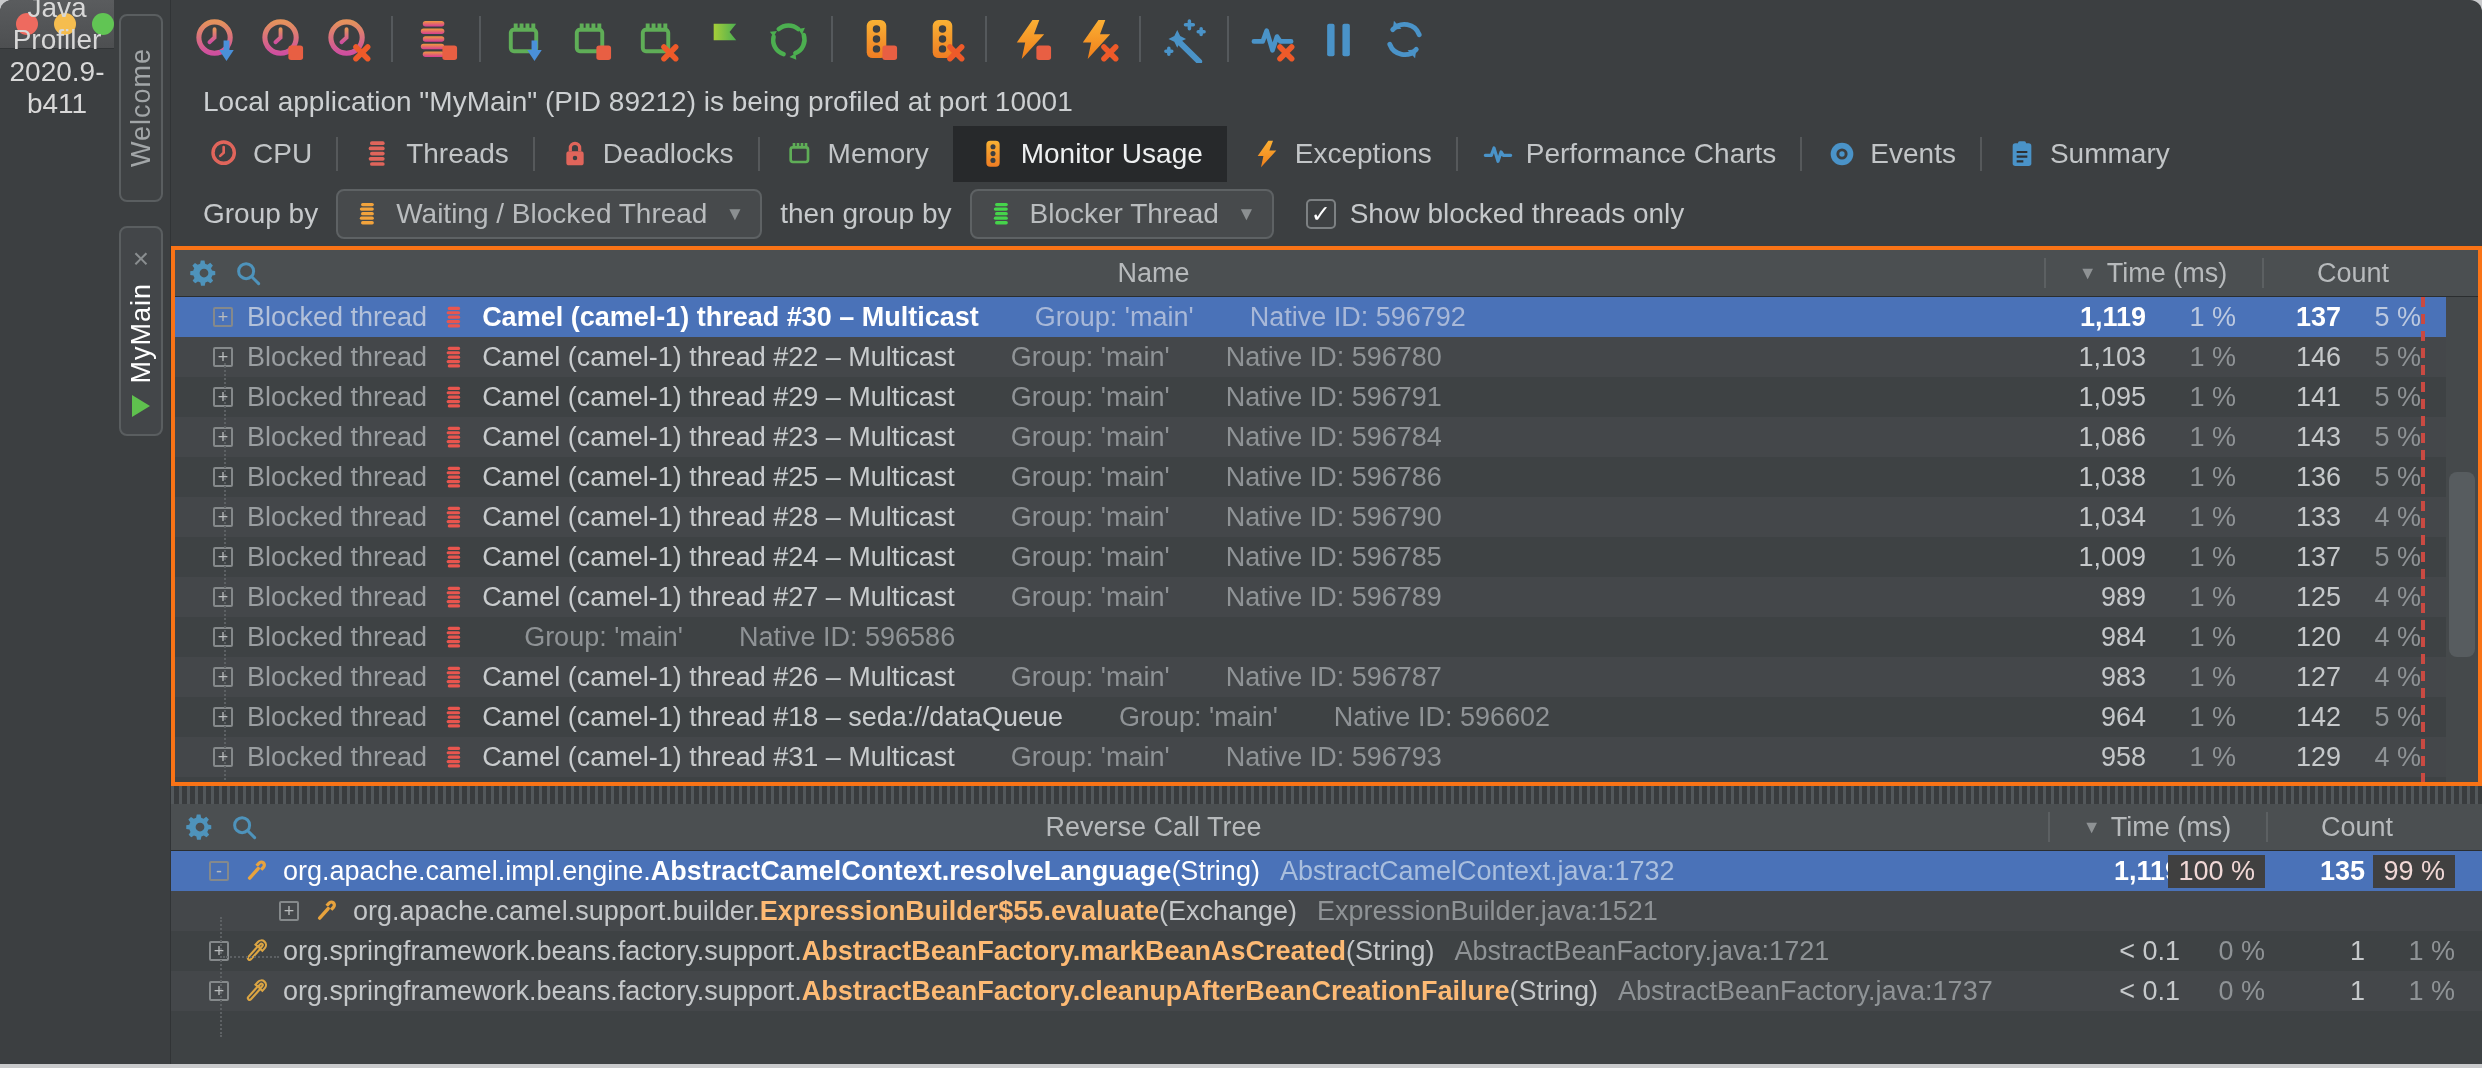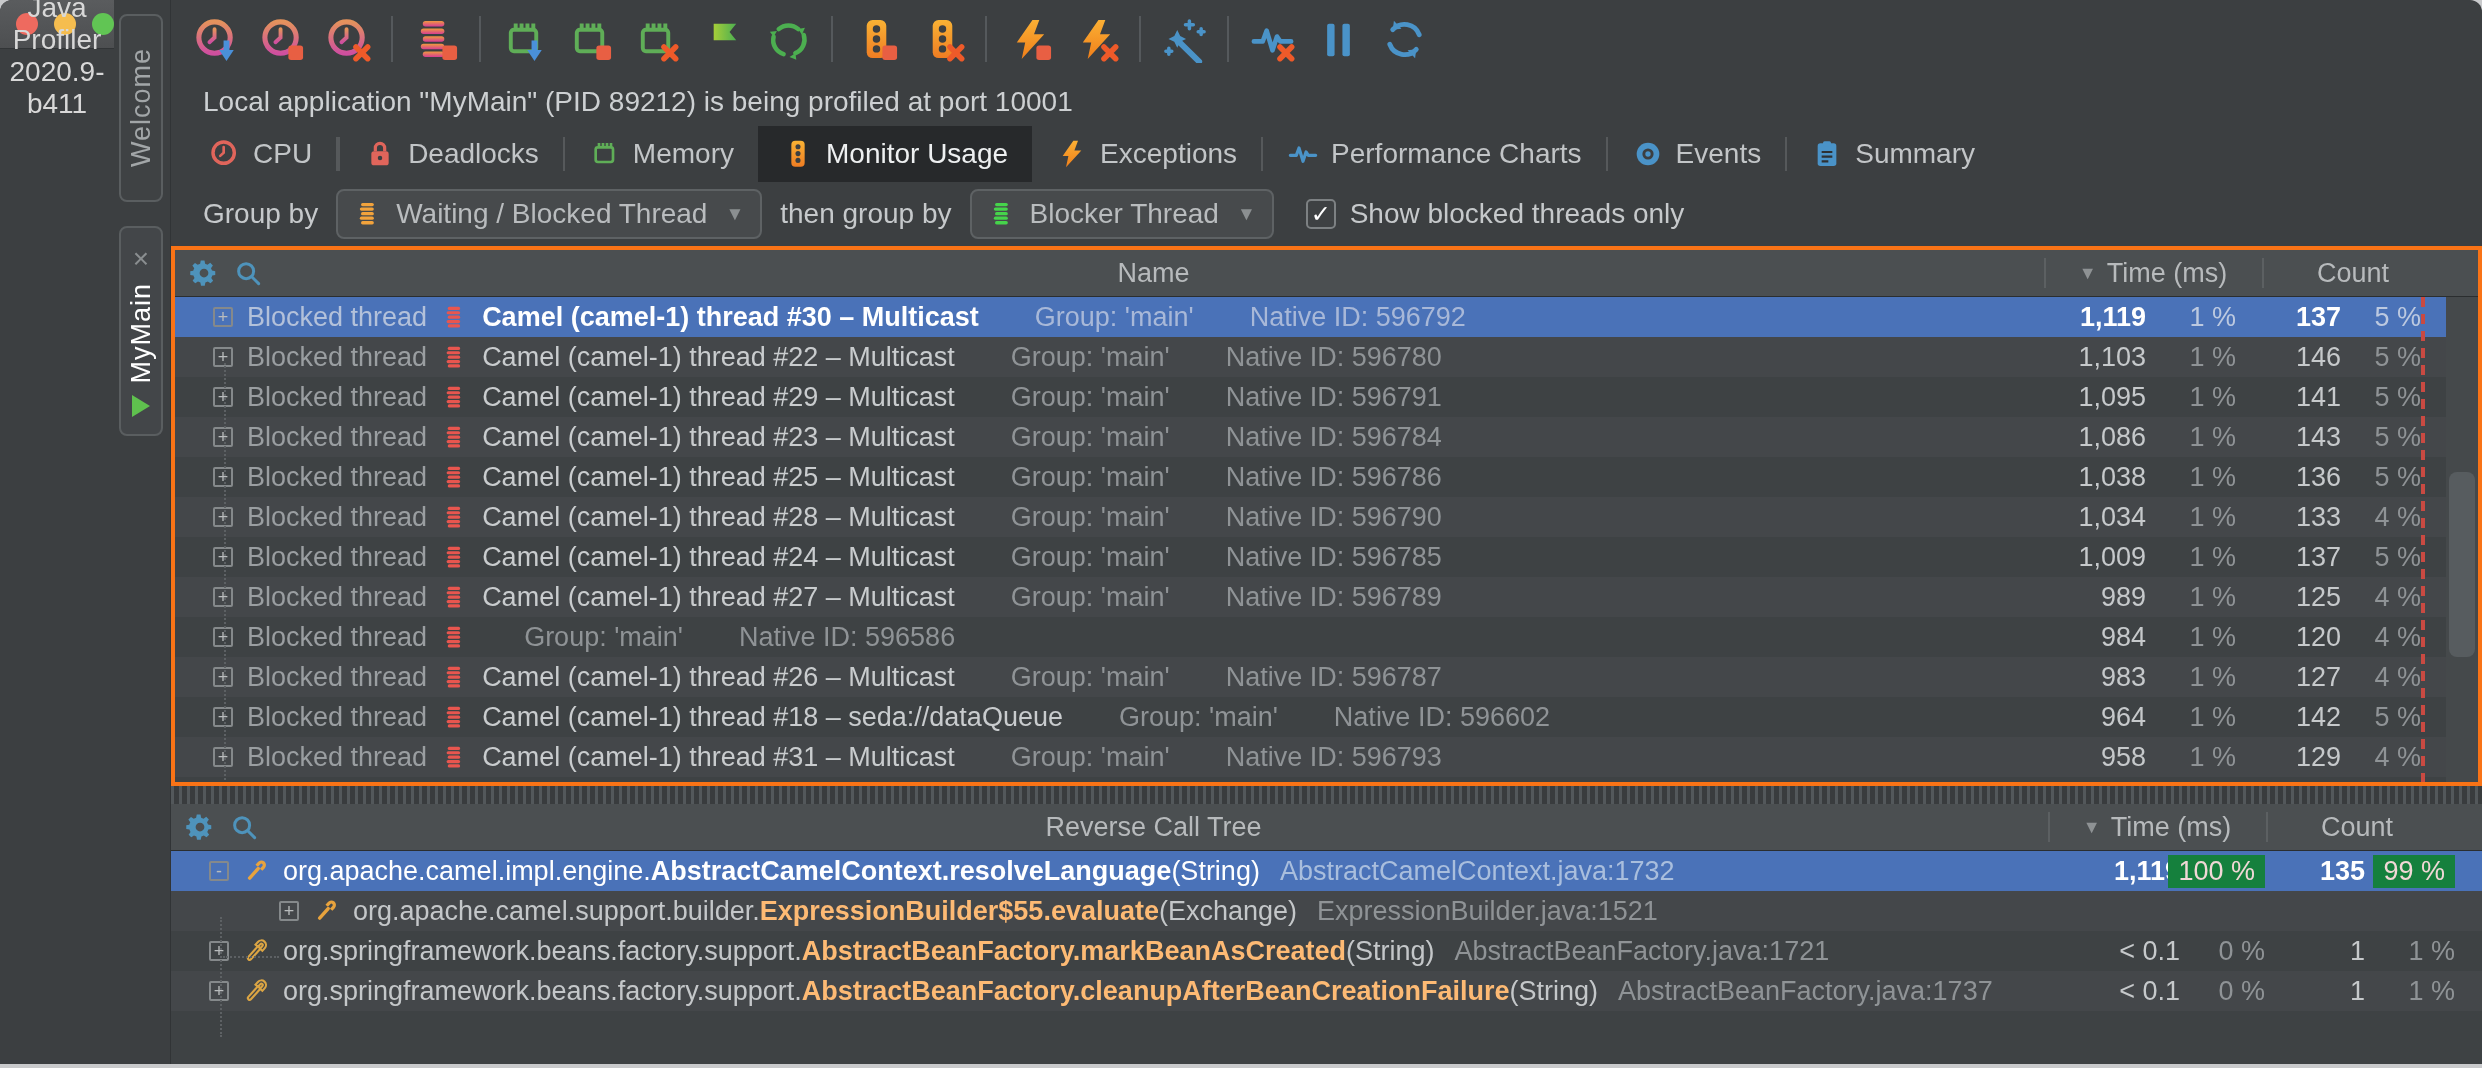--- a/index.html
+++ b/index.html
@@ -86,21 +86,21 @@
   
   .crow{padding-right:27px;}
   .crow svg.rowic{width:30px;height:30px;margin-left:12px;flex:0 0 30px;}
   .fqn{margin-left:12px;white-space:nowrap;color:#c4c7c9;}
   .fqn b{color:#fdba74;}
   .loc{margin-left:20px;color:#8f9396;white-space:nowrap;}
   .crow .cv{width:150px;}
   .crow .cp{width:85px;display:flex;justify-content:flex-end;}
   .crow .cv.cnt{width:100px;}
   .crow .cp.cp2{width:90px;}
-  .badge{background:#15803d;color:#f1d8d6;padding:1px 10px;}
+  .badge{background:#404040;color:#f1d8d6;padding:1px 10px;}
   .crow.sel{--bg:#4a72b8;}
   .crow.sel .fqn,.crow.sel .fqn b{color:#ffffff;}
   .crow.sel .loc{color:#a9bedd;text-align:center;}
   .crow.sel .cv{color:#ffffff;font-weight:bold;}
   .crow.sel .cp{color:#d9e2f0;}
   
   .redline{position:absolute;top:47px;bottom:0;right:53px;width:4px;z-index:4;
       background:repeating-linear-gradient(180deg,#c94a42 0 10px,transparent 10px 17px);}
   .vscroll{position:absolute;top:47px;bottom:0;right:0;width:32px;background:#45494b;z-index:5;}
   .vthumb{position:absolute;left:3px;right:3px;top:175px;height:185px;background:#575c5f;border-radius:8px;}
@@ -319,20 +319,32 @@
       </div>
       <div class="tabbar" id="tabbar">
           <div class="tab">
             <svg viewBox="0 0 24 24" class="">
               <circle cx="11" cy="11" r="8" fill="none" stroke="#e0655b" stroke-width="2.6"></circle>
               <path d="M11 6.8V11l-2.6 2.4" fill="none" stroke="#e0655b" stroke-width="2" stroke-linecap="round"></path>
             </svg>
             <span>CPU</span>
           </div>
           <div class="tabsep"></div>
+          <div class="tab">
+            <svg viewBox="0 0 24 24" class="">
+              <g fill="#e0655b">
+                <rect x="6" y="2.5" width="11" height="2.8" rx="1.4"></rect>
+                <rect x="5" y="6.4" width="12" height="2.8" rx="1.4"></rect>
+                <rect x="6" y="10.3" width="11" height="2.8" rx="1.4"></rect>
+                <rect x="5" y="14.2" width="12" height="2.8" rx="1.4"></rect>
+                <rect x="6" y="18.1" width="11" height="2.8" rx="1.4"></rect>
+              </g>
+            </svg>
+            <span>Threads</span>
+          </div>
           <div class="tabsep"></div>
           <div class="tab">
             <svg viewBox="0 0 24 24" class="">
               <rect x="5.5" y="10" width="13" height="10.5" rx="2" fill="#e0655b"></rect>
               <path d="M8.5 10V7.5a3.5 3.5 0 0 1 7 0V10" fill="none" stroke="#e0655b" stroke-width="2.4"></path>
               <circle cx="12" cy="15" r="1.7" fill="#3c3f41"></circle>
             </svg>
             <span>Deadlocks</span>
           </div>
           <div class="tabsep"></div>

